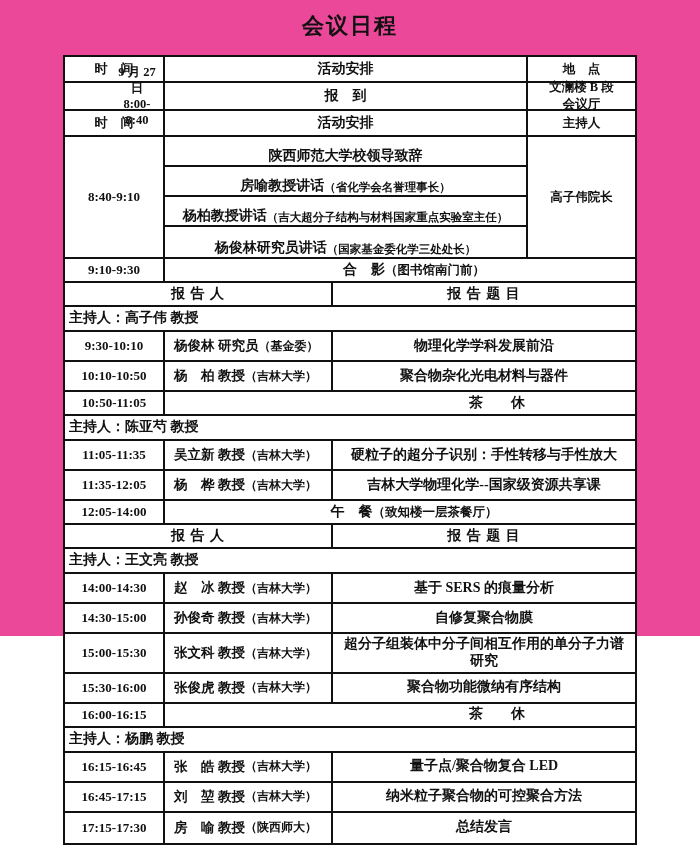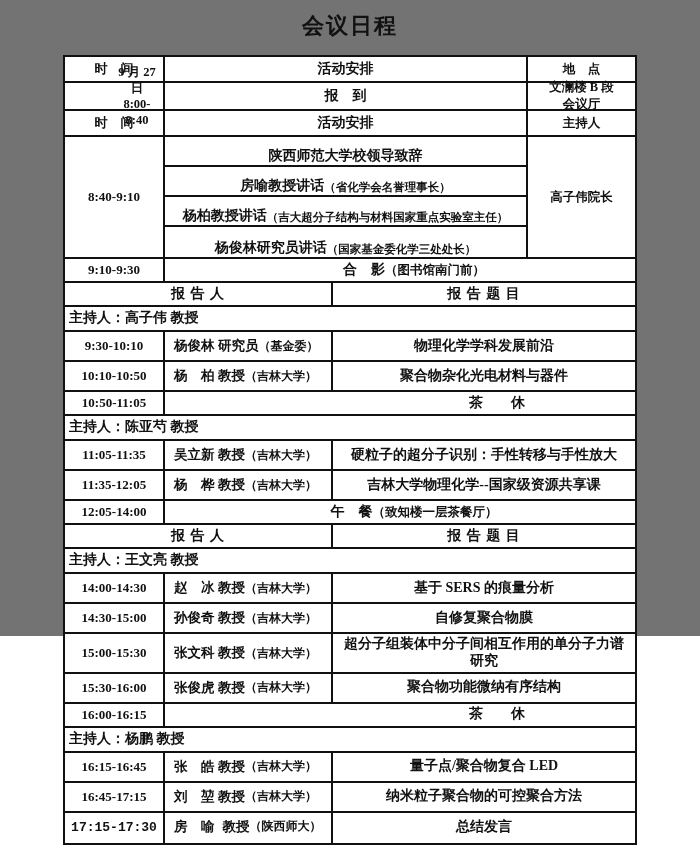--- a/index.html
+++ b/index.html
@@ -3,31 +3,31 @@
 <meta charset="utf-8">
 <style>
   * { margin:0; padding:0; box-sizing:border-box; }
   html,body { background:#ffffff; }
   body {
     width:700px; height:850px;
     font-family:"Liberation Serif", serif;
     font-weight:bold; color:#111111;
     position:relative; overflow:hidden;
   }
-  .page { position:relative; width:700px; height:636px; background:#737373; }
+  .page { position:relative; width:700px; height:636px; background:#ec4899; }
   .doc-title {
     position:absolute; top:11px; left:0; width:100%;
     text-align:center; font-size:22px; letter-spacing:2px; color:#111;
   }
   .tbl {
     position:absolute; left:63px; top:55px; width:574px;
     border:2px solid #111; background:#fff;
   }
   .row { display:flex; align-items:stretch; border-bottom:2px solid #111; }
-  .row:last-child { border-bottom:none;font-family:Liberation Mono, monospace; }
+  .row:last-child { border-bottom:none; }
   .cell {
     border-right:2px solid #111;
     display:flex; align-items:center; justify-content:center;
     text-align:center; font-size:14px; line-height:1.2; padding:1px 2px;
   }
   .cell:last-child { border-right:none; }
   .c-time   { flex:0 0 100px; width:100px; font-size:13px; white-space:pre-line; }
   .c-act    { flex:1; }
   .c-loc    { flex:0 0 107px; width:107px; font-size:12.5px; white-space:pre-line; line-height:1.35; }
   .c-wide   { flex:1; }

